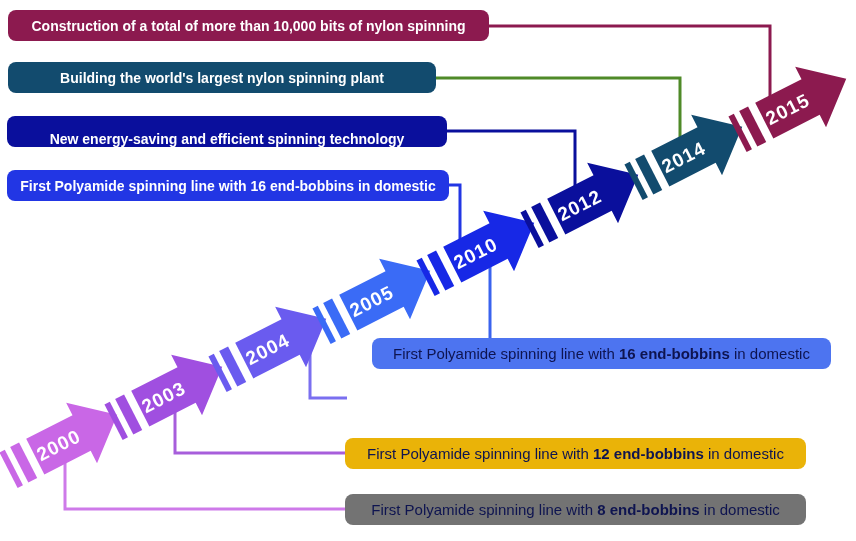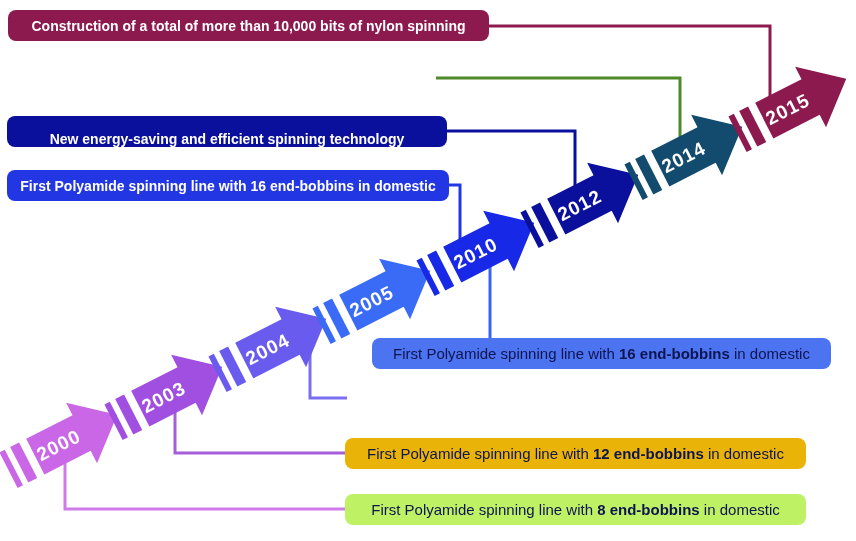--- a/index.html
+++ b/index.html
@@ -83,30 +83,33 @@
       <rect x="-60" y="-20" width="6" height="40"></rect>
       <rect x="-48" y="-20" width="10" height="40"></rect>
       <polygon points="-30,-20 22,-20 22,-34 62,0 22,34 22,20 -30,20"></polygon>
       <text x="-4" y="7">2015</text>
     </g>
   </svg>
 
   <div class="callout top-style" style="left: 8px; top: 10px; width: 481px; background: rgb(140, 26, 79); color: rgb(255, 255, 255);">
     <span class="line"><span>Construction of a total of more than 10,000 bits of nylon spinning</span><span class="hl"></span><span></span></span>
   </div>
+  <div class="callout top-style" style="left: 8px; top: 62px; width: 428px; background: rgb(18, 75, 110); color: rgb(255, 255, 255);">
+    <span class="line"><span>Building the world's largest nylon spinning plant</span><span class="hl"></span><span></span></span>
+  </div>
   <div class="callout top-style" style="left: 7px; top: 116px; width: 440px; background: rgb(10, 15, 156); color: rgb(255, 255, 255); align-items: flex-end;">
     <span class="line"><span>New energy-saving and efficient spinning technology</span><span class="hl"></span><span></span></span>
   </div>
   <div class="callout top-style" style="left: 7px; top: 170px; width: 442px; background: rgb(34, 54, 228); color: rgb(255, 255, 255);">
     <span class="line"><span>First Polyamide spinning line with </span><span class="hl">16 end-bobbins</span><span> in domestic</span></span>
   </div>
 
   <div class="callout bottom-style" style="left: 372px; top: 338px; width: 459px; background: rgb(77, 116, 240); color: rgb(14, 20, 80);">
     <span class="line"><span>First Polyamide spinning line with </span><span class="hl">16 end-bobbins</span><span> in domestic</span></span>
   </div>
   <div class="callout bottom-style" style="left: 345px; top: 438px; width: 461px; background: #eab308; color: rgb(14, 20, 80);">
     <span class="line"><span>First Polyamide spinning line with </span><span class="hl">12 end-bobbins</span><span> in domestic</span></span>
   </div>
-  <div class="callout bottom-style" style="left: 345px; top: 494px; width: 461px; background: #bef264; color: rgb(14, 20, 80);">
+  <div class="callout bottom-style" style="left: 345px; top: 494px; width: 461px; background: #737373; color: rgb(14, 20, 80);">
     <span class="line"><span>First Polyamide spinning line with </span><span class="hl">8 end-bobbins</span><span> in domestic</span></span>
   </div>
 
 </div>
 
 </body></html>

